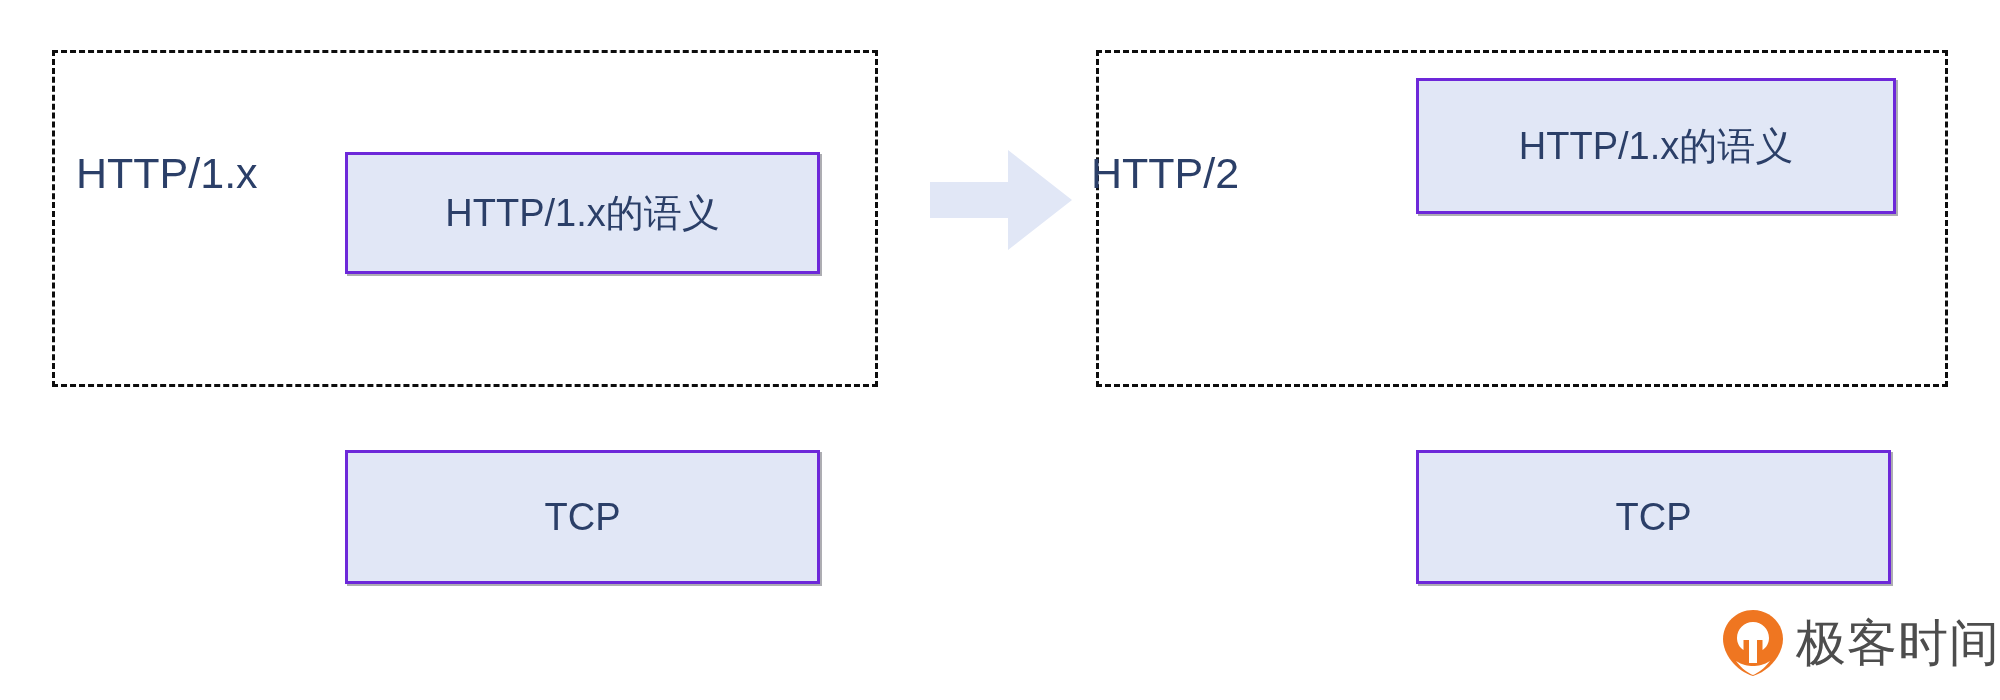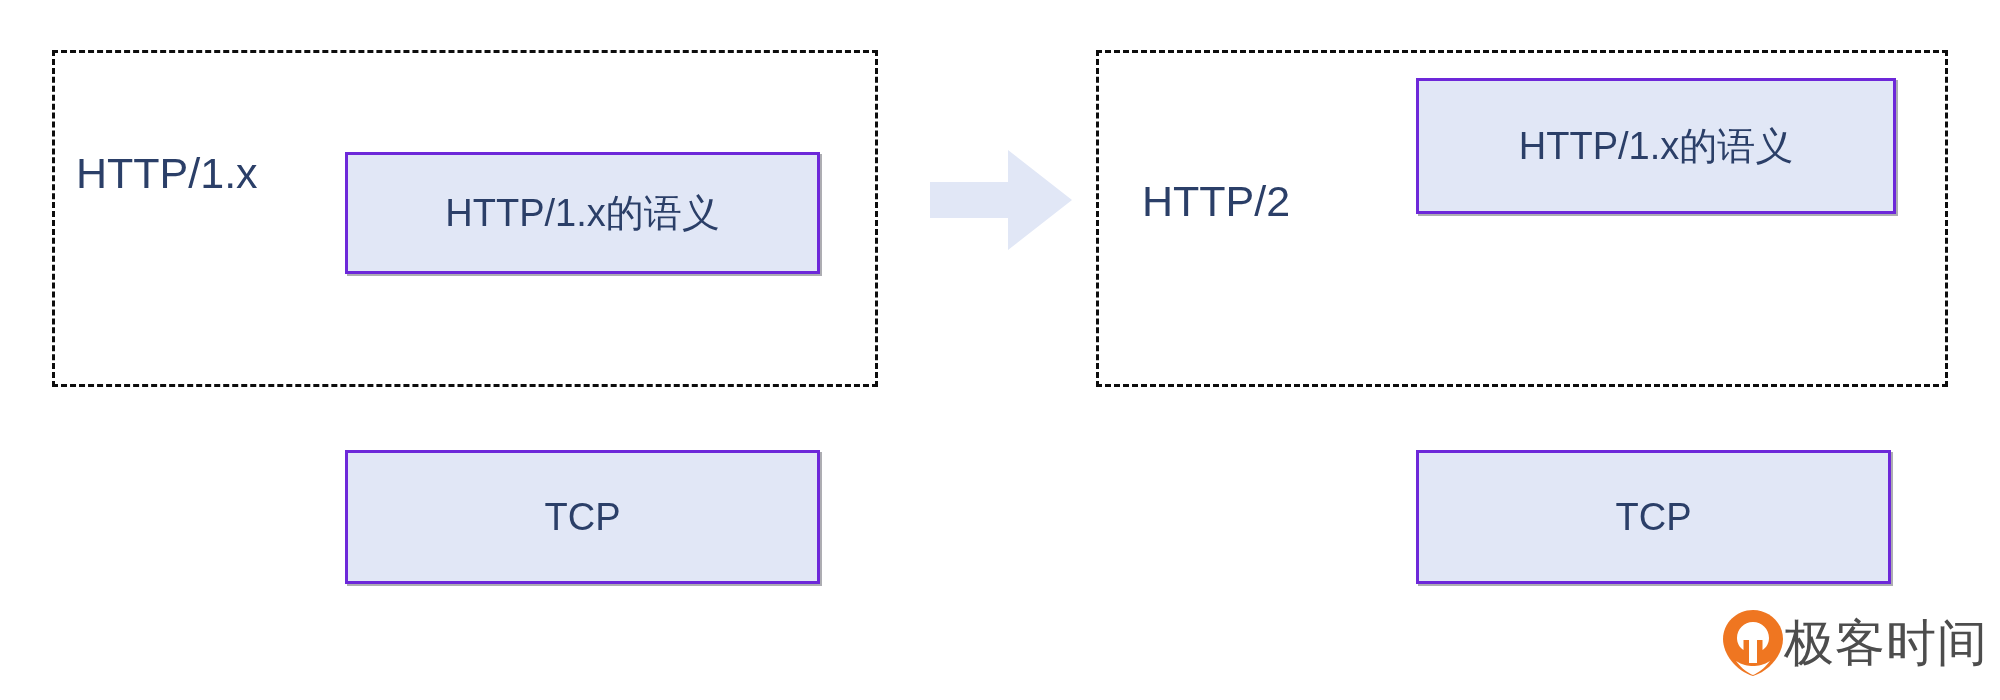--- a/index.html
+++ b/index.html
@@ -51,23 +51,22 @@
     font-size: 43px;
     line-height: 1;
     white-space: nowrap;
     font-family: "Liberation Sans", "DejaVu Sans", sans-serif;
   }
   #label-http1 {
     left: 76px;
     top: 152px;
   }
   #label-http2 {
-    left: 1142px;
+    left: 1091px;
     top: 152px;
-    margin-top: 28px;
   }
 
   
   .blue-box {
     position: absolute;
     background: #e1e7f6;
     border: 3px solid #6d28d9;
     box-sizing: border-box;
     display: flex;
     align-items: center;
@@ -120,20 +119,21 @@
   }
 
   
   #brand-logo {
     position: absolute;
     left: 1722px;
     top: 606px;
     height: 74px;
     display: flex;
     align-items: center;
+    gap: 12px;
   }
   #brand-mark {
     width: 62px;
     height: 68px;
     flex: 0 0 auto;
   }
   #brand-wordmark {
     color: #4d4d4d;
     font-size: 50px;
     letter-spacing: 1px;

